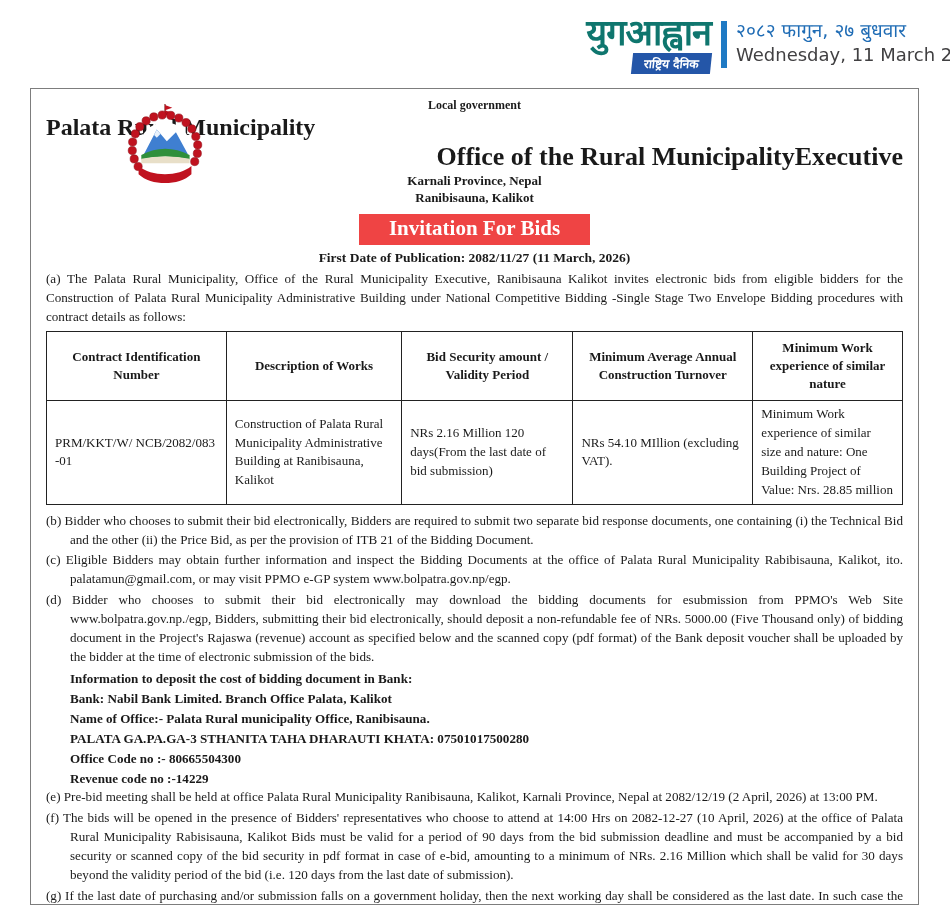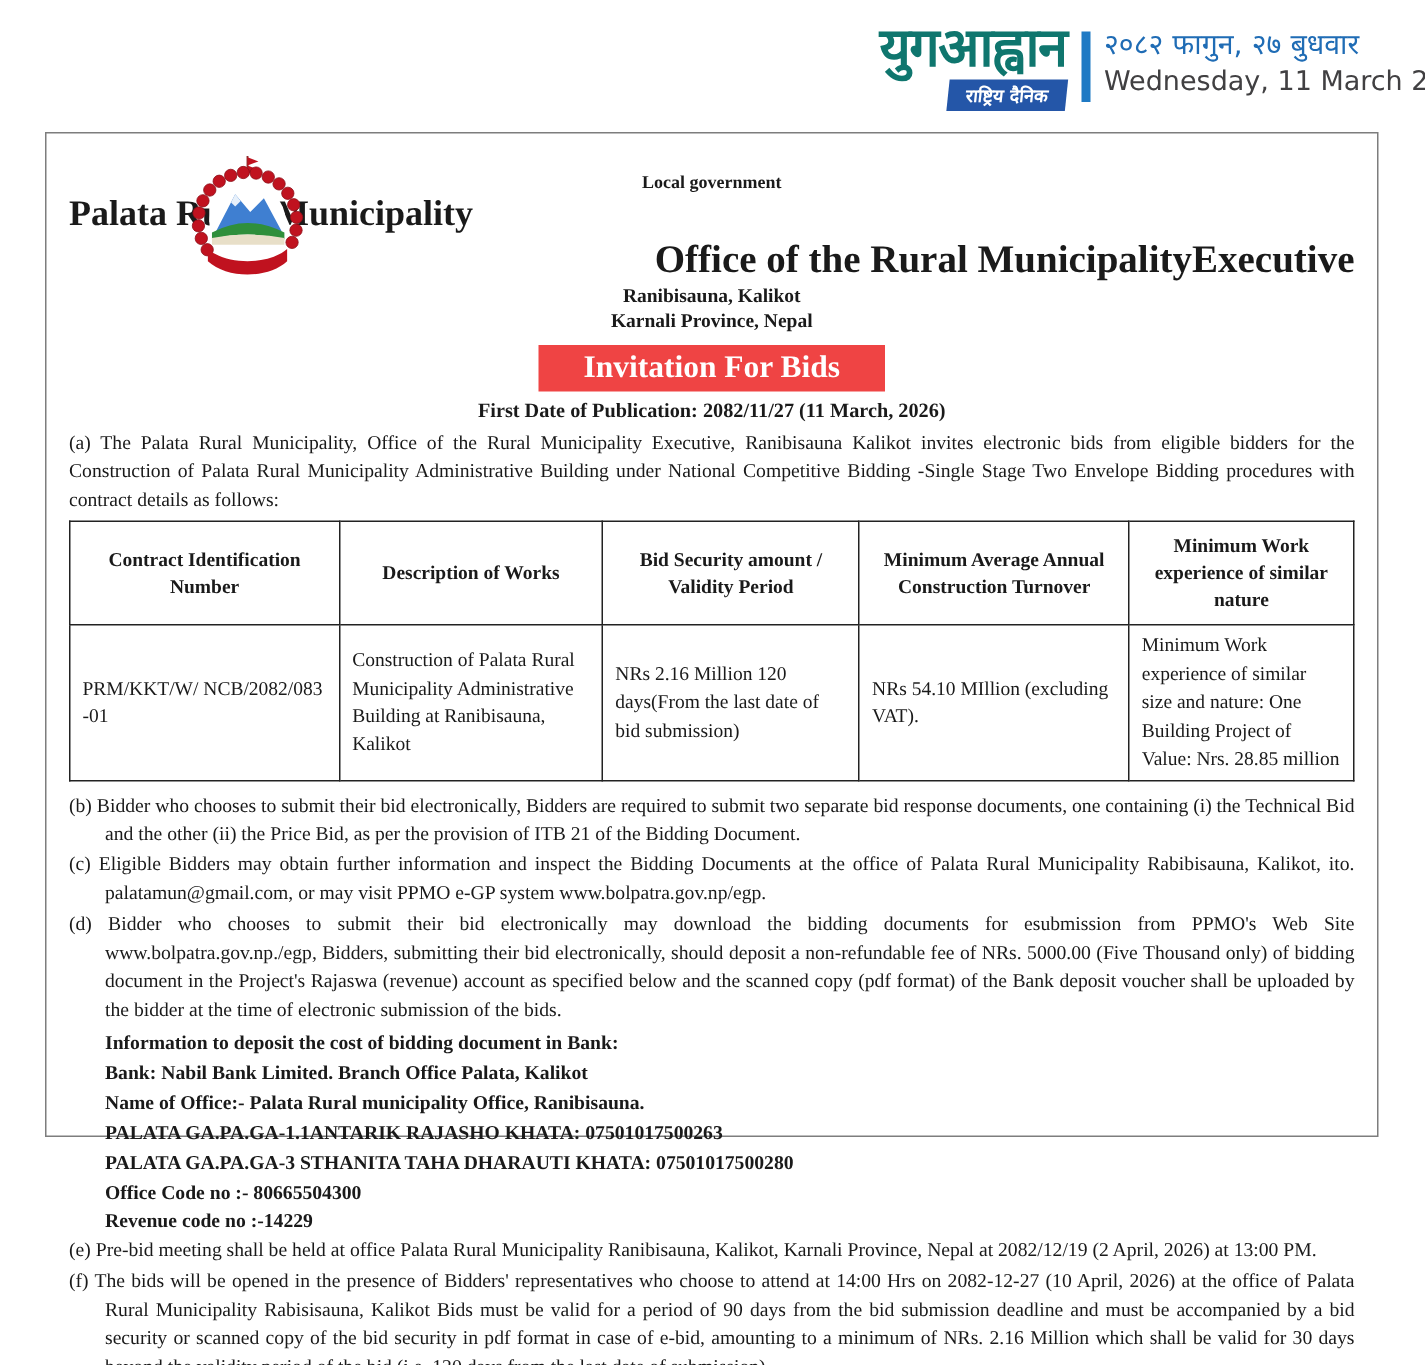--- a/index.html
+++ b/index.html
@@ -20,22 +20,22 @@
     padding:2px 12px;margin-top:1px;font-family:"DejaVu Sans", sans-serif;
     transform:skewX(-6deg);
   }
   .divider-bar{position:absolute;left:216px;top:9px;width:6px;height:47px;background:#1f7ac4;}
   .dates{position:absolute;left:231px;top:7px;font-family:"DejaVu Sans", sans-serif;white-space:nowrap;}
   .nepali-date{color:#1f6cb5;font-size:19px;line-height:1.25;}
   .english-date{color:#414042;font-size:18px;line-height:1.3;}
 
   
   .doc{
-    position:absolute;left:30px;top:88px;width:889px;height:670px;
-    border:1px solid #7d7d7d;box-sizing:border-box;padding:22px 15px 0 15px;
+    position:absolute;left:30px;top:88px;width:889px;height:817px;
+    border:1px solid #7d7d7d;box-sizing:border-box;padding:6px 15px 0 15px;
     background:#ffffff;
   }
   .emblem{position:absolute;left:93px;top:11px;width:82px;height:100px;}
 
   .h-local{text-align:center;font-weight:bold;font-size:12px;margin-top:3px;}
   .h-title{text-align:left;font-weight:bold;font-size:24px;line-height:1.2;}
   .h-office{text-align:right;font-weight:bold;font-size:26px;line-height:1.15;}
   .h-addr{text-align:center;font-weight:bold;font-size:13px;line-height:1.35;}
 
   .banner-wrap{text-align:center;margin:7px 0 5px 0;}
@@ -106,22 +106,22 @@
         <circle cx="77.6" cy="65.2" r="4.5"></circle>
       </g>
 
       <path d="M16,70 C30,82 60,82 74,70 L74,79 C60,92 30,92 16,79 Z" fill="#c0121f"></path>
     </svg>
   </div>
 
   <div class="h-local">Local government</div>
   <div class="h-title">Palata Rural Municipality</div>
   <div class="h-office">Office of the Rural MunicipalityExecutive</div>
+  <div class="h-addr">Karnali Province, Nepal</div>
   <div class="h-addr">Ranibisauna, Kalikot</div>
-  <div class="h-addr">Karnali Province, Nepal</div>
 
   <div class="banner-wrap">
     <span class="banner">Invitation For Bids</span>
   </div>
   <div class="pub">First Date of Publication: 2082/11/27 (11 March, 2026)</div>
 
   <div class="para">(a) The Palata Rural Municipality, Office of the Rural Municipality Executive, Ranibisauna Kalikot invites electronic bids from eligible bidders for the Construction of Palata Rural Municipality Administrative Building under National Competitive Bidding -Single Stage Two Envelope Bidding procedures with contract details as follows:</div>
 
   <table class="bid">
     <thead>
@@ -144,21 +144,20 @@
     </tbody>
   </table>
 
   <div class="para hang">(b) Bidder who chooses to submit their bid electronically, Bidders are required to submit two separate bid response documents, one containing (i) the Technical Bid and the other (ii) the Price Bid, as per the provision of ITB 21 of the Bidding Document.</div>
   <div class="para hang">(c) Eligible Bidders may obtain further information and inspect the Bidding Documents at the office of Palata Rural Municipality Rabibisauna, Kalikot, ito. palatamun@gmail.com, or may visit PPMO e-GP system www.bolpatra.gov.np/egp.</div>
   <div class="para hang">(d) Bidder who chooses to submit their bid electronically may download the bidding documents for esubmission from PPMO's Web Site www.bolpatra.gov.np./egp, Bidders, submitting their bid electronically, should deposit a non-refundable fee of NRs. 5000.00 (Five Thousand only) of bidding document in the Project's Rajaswa (revenue) account as specified below and the scanned copy (pdf format) of the Bank deposit voucher shall be uploaded by the bidder at the time of electronic submission of the bids.</div>
 
   <div class="bank-heading">Information to deposit the cost of bidding document in Bank:</div>
   <div class="bank-line">Bank: Nabil Bank Limited. Branch Office Palata, Kalikot</div>
   <div class="bank-line">Name of Office:- Palata Rural municipality Office, Ranibisauna.</div>
-  <div class="bank-line">PALATA GA.PA.GA-1.1ANTARIK RAJASHO KHATA: 07501017500263</div>
   <div class="bank-line">PALATA GA.PA.GA-3 STHANITA TAHA DHARAUTI KHATA: 07501017500280</div>
   <div class="bank-line">Office Code no :- 80665504300</div>
   <div class="bank-line">Revenue code no :-14229</div>
 
   <div class="para hang">(e) Pre-bid meeting shall be held at office Palata Rural Municipality Ranibisauna, Kalikot, Karnali Province, Nepal at 2082/12/19 (2 April, 2026) at 13:00 PM.</div>
   <div class="para hang">(f) The bids will be opened in the presence of Bidders' representatives who choose to attend at 14:00 Hrs on 2082-12-27 (10 April, 2026) at the office of Palata Rural Municipality Rabisisauna, Kalikot Bids must be valid for a period of 90 days from the bid submission deadline and must be accompanied by a bid security or scanned copy of the bid security in pdf format in case of e-bid, amounting to a minimum of NRs. 2.16 Million which shall be valid for 30 days beyond the validity period of the bid (i.e. 120 days from the last date of submission).</div>
   <div class="para hang">(g) If the last date of purchasing and/or submission falls on a government holiday, then the next working day shall be considered as the last date. In such case the validity period of the bid and bid security shall remain the same as specified for the original last date of bid submission.</div>
 
 </div>
 

